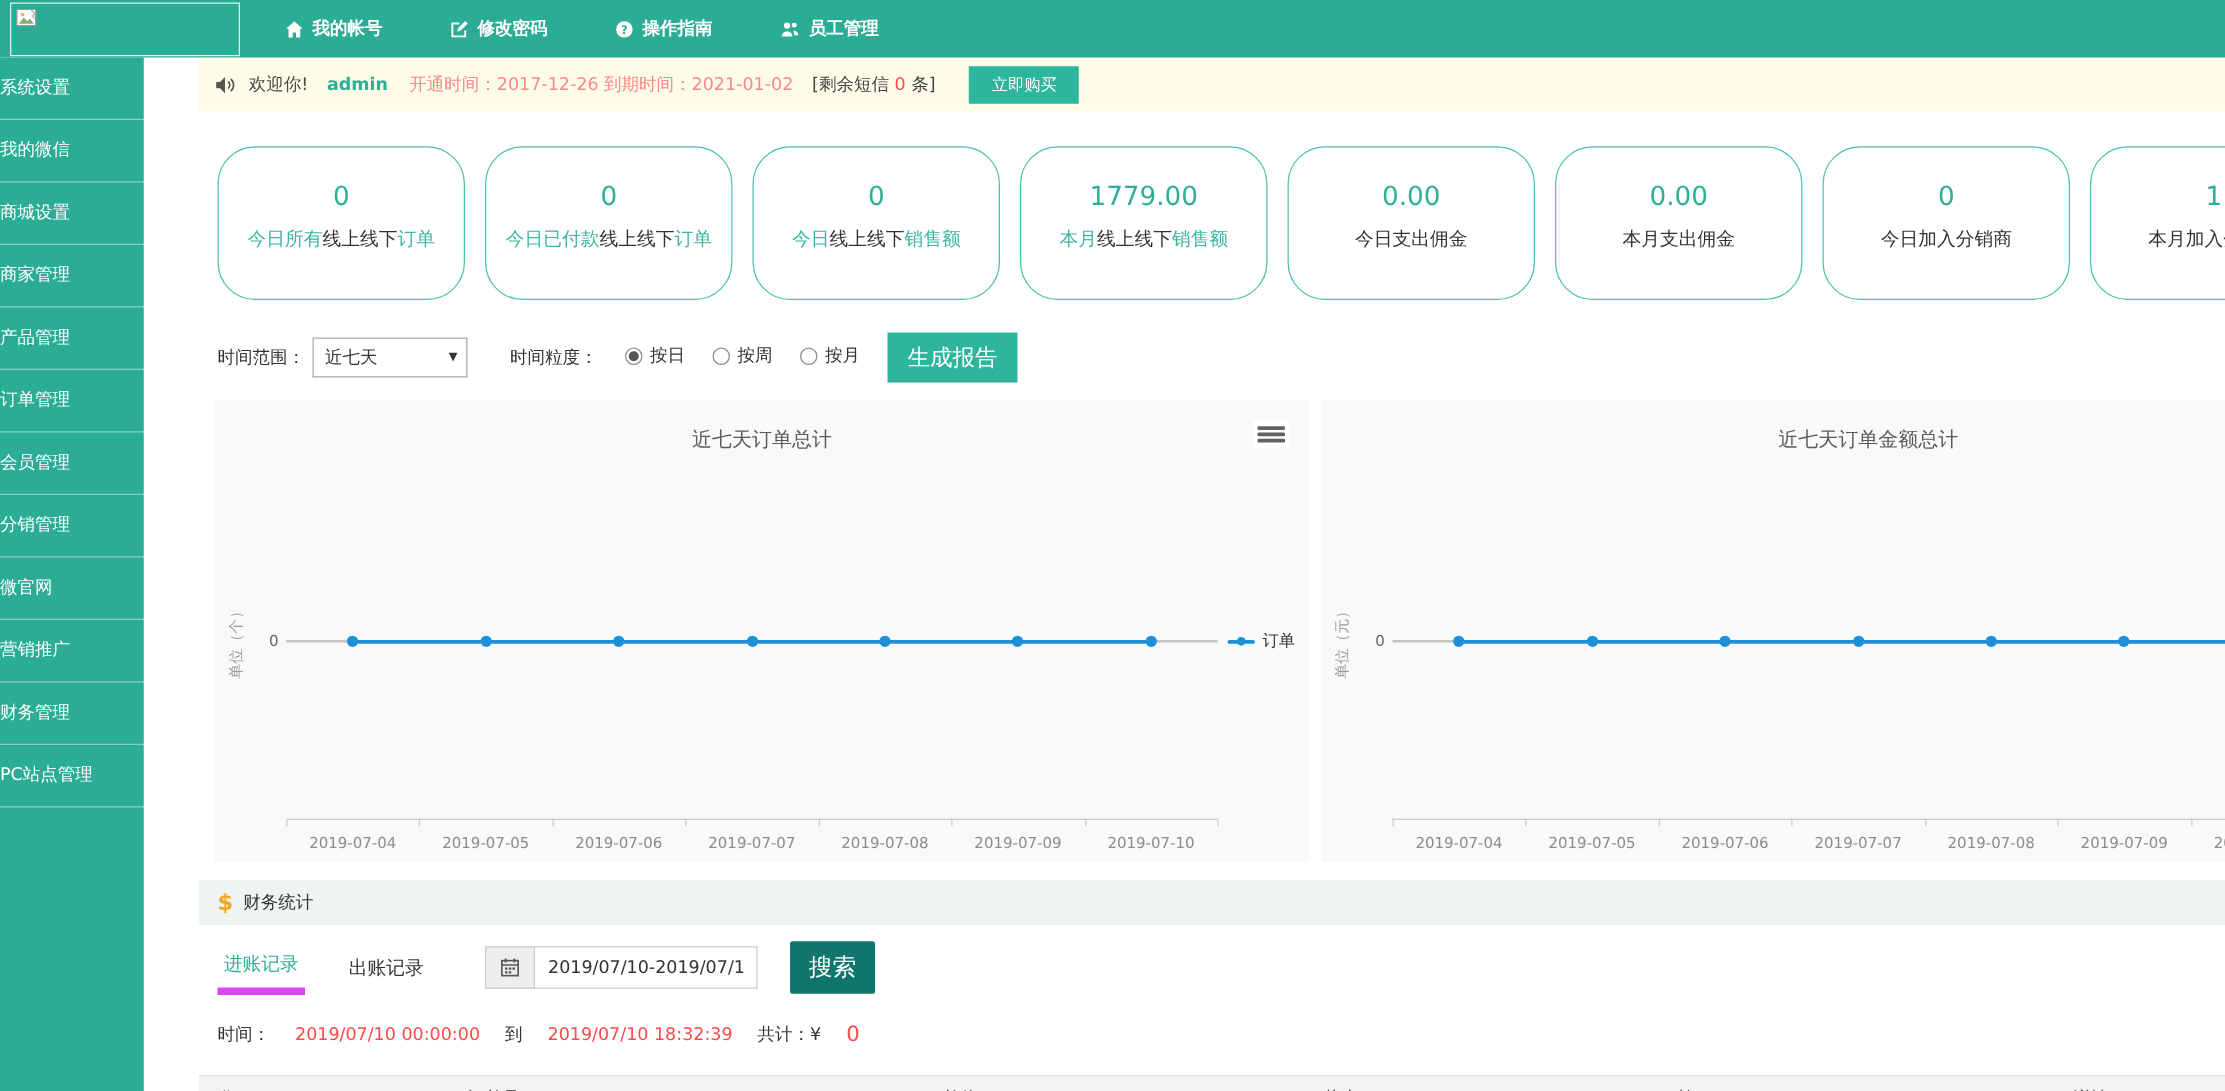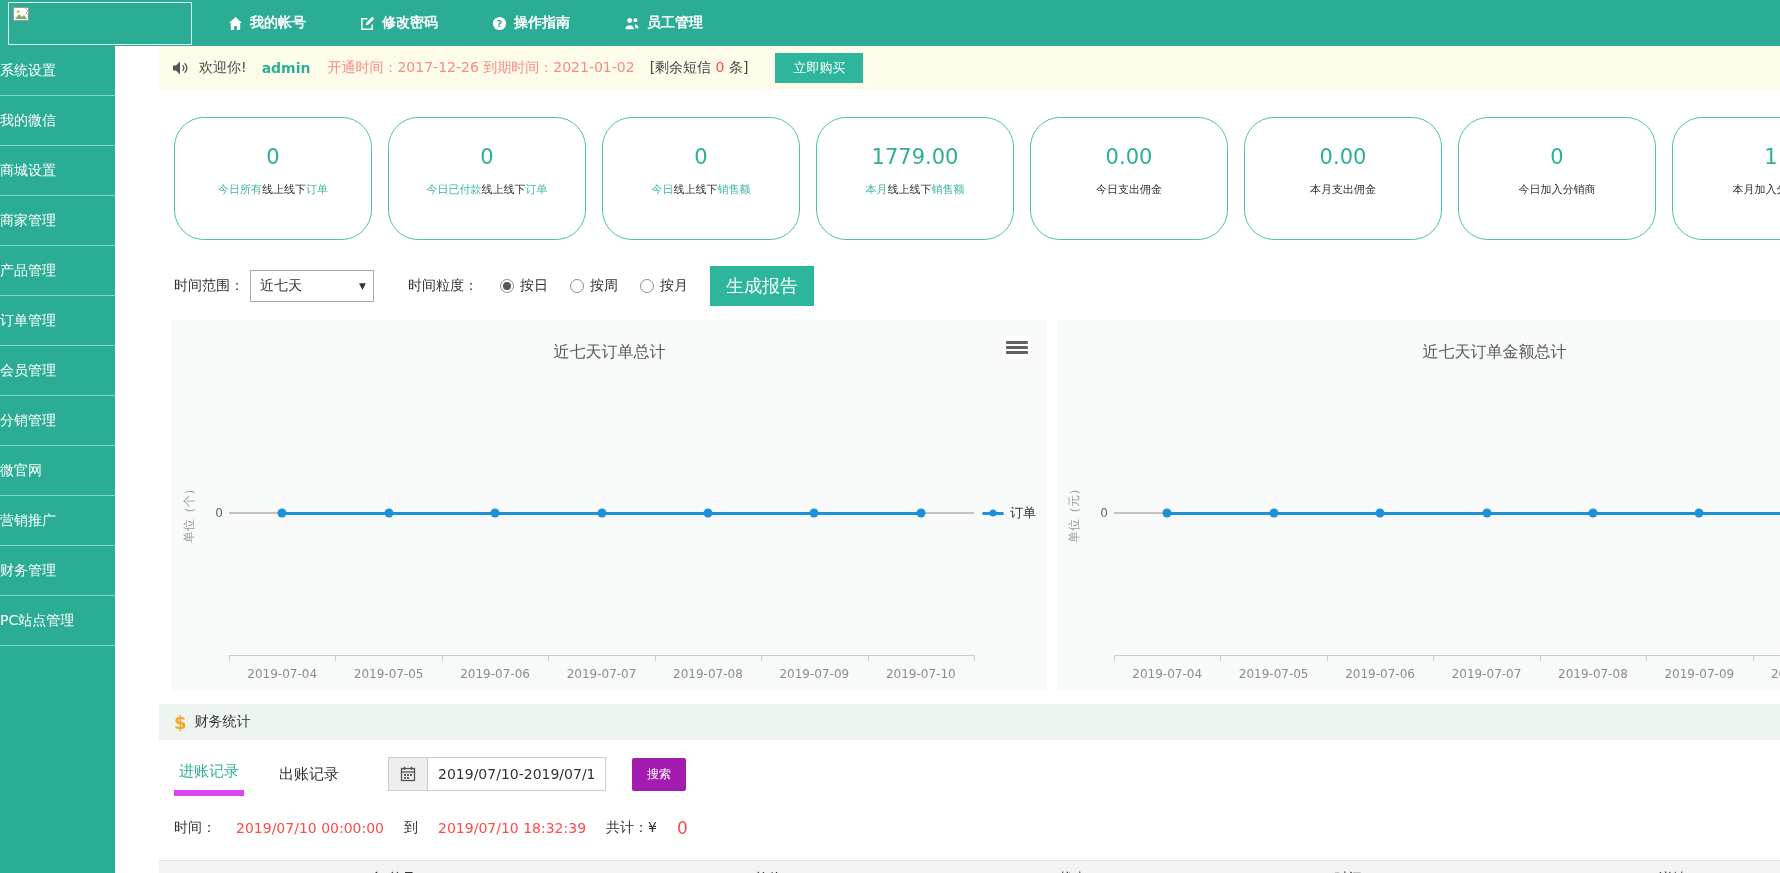--- a/index.html
+++ b/index.html
@@ -26,21 +26,21 @@
   .welcome .period{color:#f98a8a;margin-left:17px;}
   .welcome .sms{margin-left:15px;color:#444;}
   .welcome .sms b{color:#ff4f4f;font-weight:normal;}
   .buy-btn{margin-left:27px;background:#2db69c;color:#fff;border:none;padding:6px 18px;
            font-size:13px;cursor:pointer;}
   
   .cards-row{display:flex;gap:16px;margin:28px 0 0 15px;}
   .card{flex:0 0 auto;width:198px;height:123px;border:1px solid #4cc2aa;border-radius:30px;
         box-sizing:border-box;text-align:center;padding-top:27px;background:#fff;}
   .card .value{font-size:21px;color:#2eb096;}
-  .card .label{margin-top:13px;font-size:11px;white-space:nowrap;}
+  .card .label{margin-top:13px;font-size:15px;white-space:nowrap;}
   .card .accent{color:#3db6a0;}
   .card .plain{color:#333;}
   
   .filter-row{margin:30px 0 0 15px;display:flex;align-items:center;height:32px;font-size:14px;color:#333;}
   .select-box{width:106px;height:30px;border:1px solid #a9a9a9;display:flex;align-items:center;
               justify-content:space-between;padding:0 7px 0 9px;margin-left:6px;background:#fff;cursor:pointer;}
   .select-box .arrow{font-size:9px;color:#333;}
   .gran-label{margin-left:34px;}
   .radio{margin-left:22px;display:inline-flex;align-items:center;gap:6px;cursor:pointer;}
   .rb{width:14px;height:14px;border:1px solid #8e8e8e;border-radius:50%;display:inline-block;
@@ -73,22 +73,22 @@
   .dollar{color:#f5a623;font-weight:bold;font-size:18px;margin-right:8px;}
   .tabs-row{margin:14px 0 0 15px;display:flex;align-items:center;height:40px;}
   .tab{font-size:15px;color:#333;padding:9px 5px;cursor:pointer;}
   .tab.active{color:#2eb096;border-bottom:6px solid #d946ef;}
   .tab + .tab{margin-left:30px;}
   .date-group{display:flex;margin-left:44px;height:34px;box-sizing:border-box;}
   .date-addon{width:40px;background:#eee;border:1px solid #ccc;display:flex;align-items:center;
               justify-content:center;box-sizing:border-box;cursor:pointer;}
   .date-input{width:178px;border:1px solid #ccc;border-left:none;padding:0 10px;font-size:14px;color:#333;
               outline:none;box-sizing:border-box;font-family:inherit;}
-  .search-btn{margin-left:26px;background:#a21caf;color:#fff;border:none;padding:8px 15px;
-              font-size:12px;border-radius:2px;cursor:pointer;}
+  .search-btn{margin-left:26px;background:#0f766e;color:#fff;border:none;padding:8px 15px;
+              font-size:19px;border-radius:2px;cursor:pointer;}
   .summary-row{margin:24px 0 0 15px;font-size:14px;color:#333;display:flex;align-items:center;gap:20px;}
   .red{color:#fd4a4a;}
   .red-big{color:#fd4a4a;font-size:17px;}
   .table-header{margin-top:22px;position:relative;height:40px;background:#f3f3f3;border-top:1px solid #e2e2e2;}
   .th{position:absolute;top:9px;font-size:14px;color:#333;}
 </style>
 </head>
 <body>
 
 <header class="topbar">

